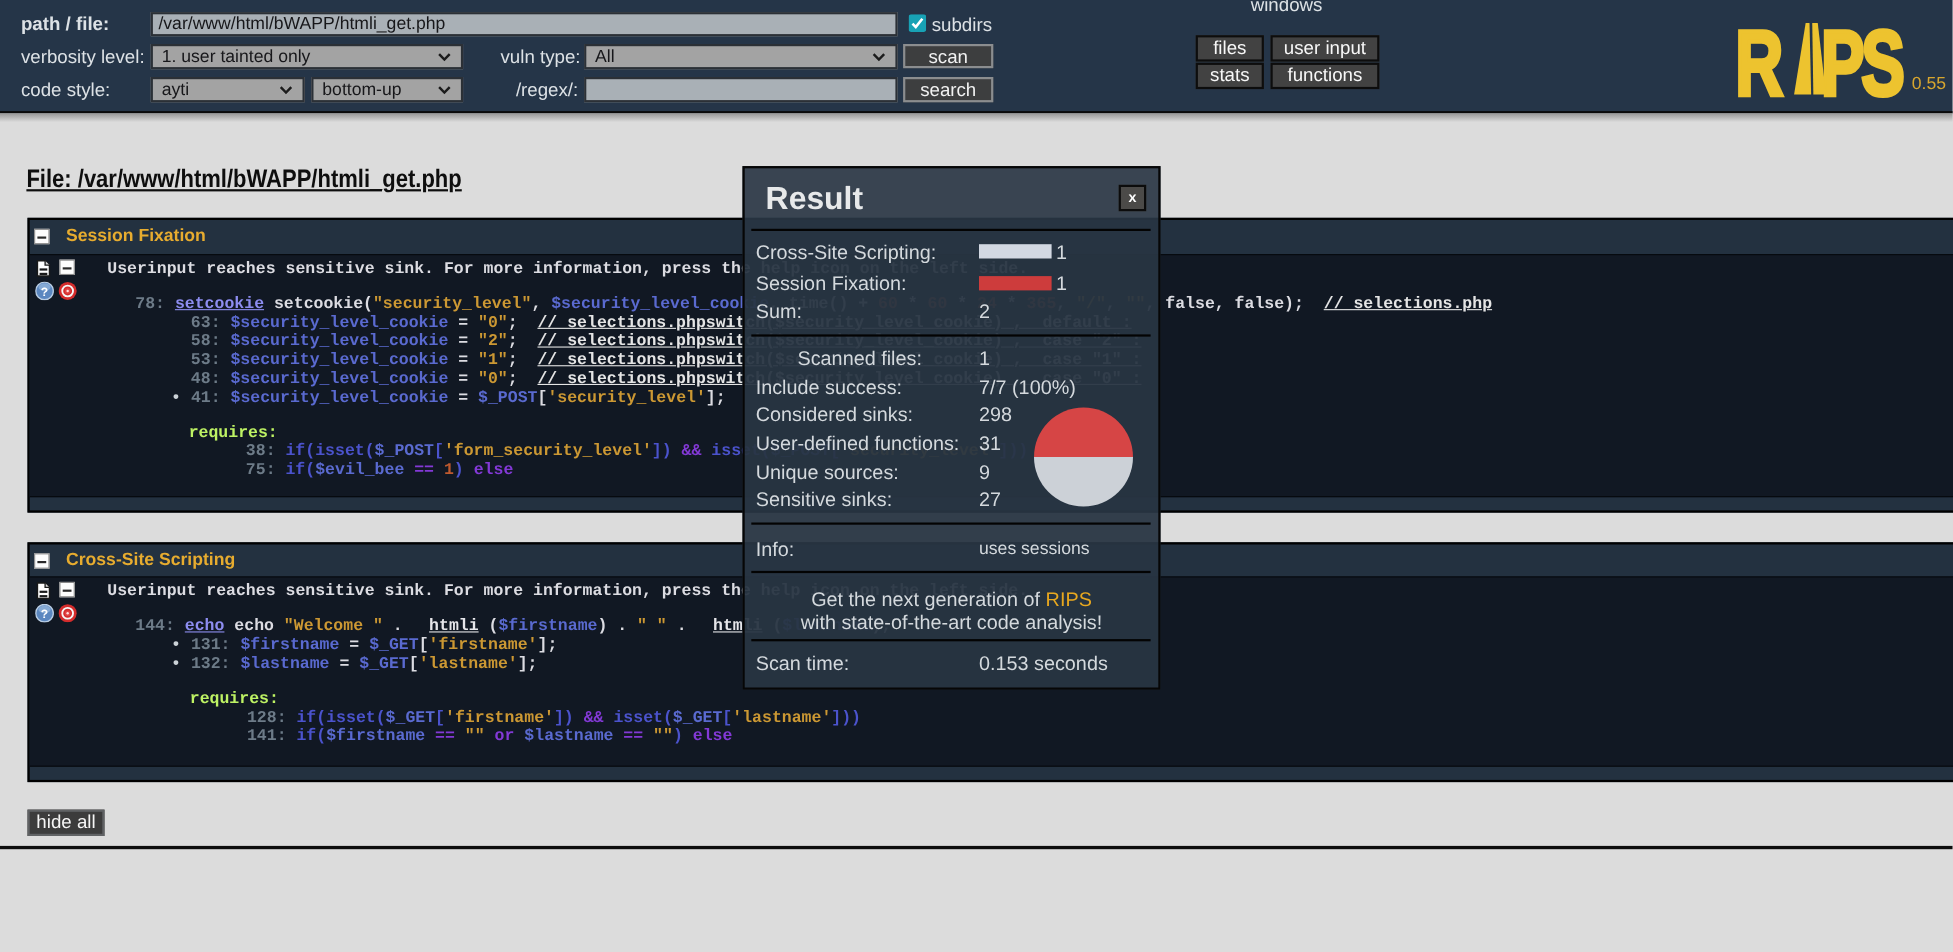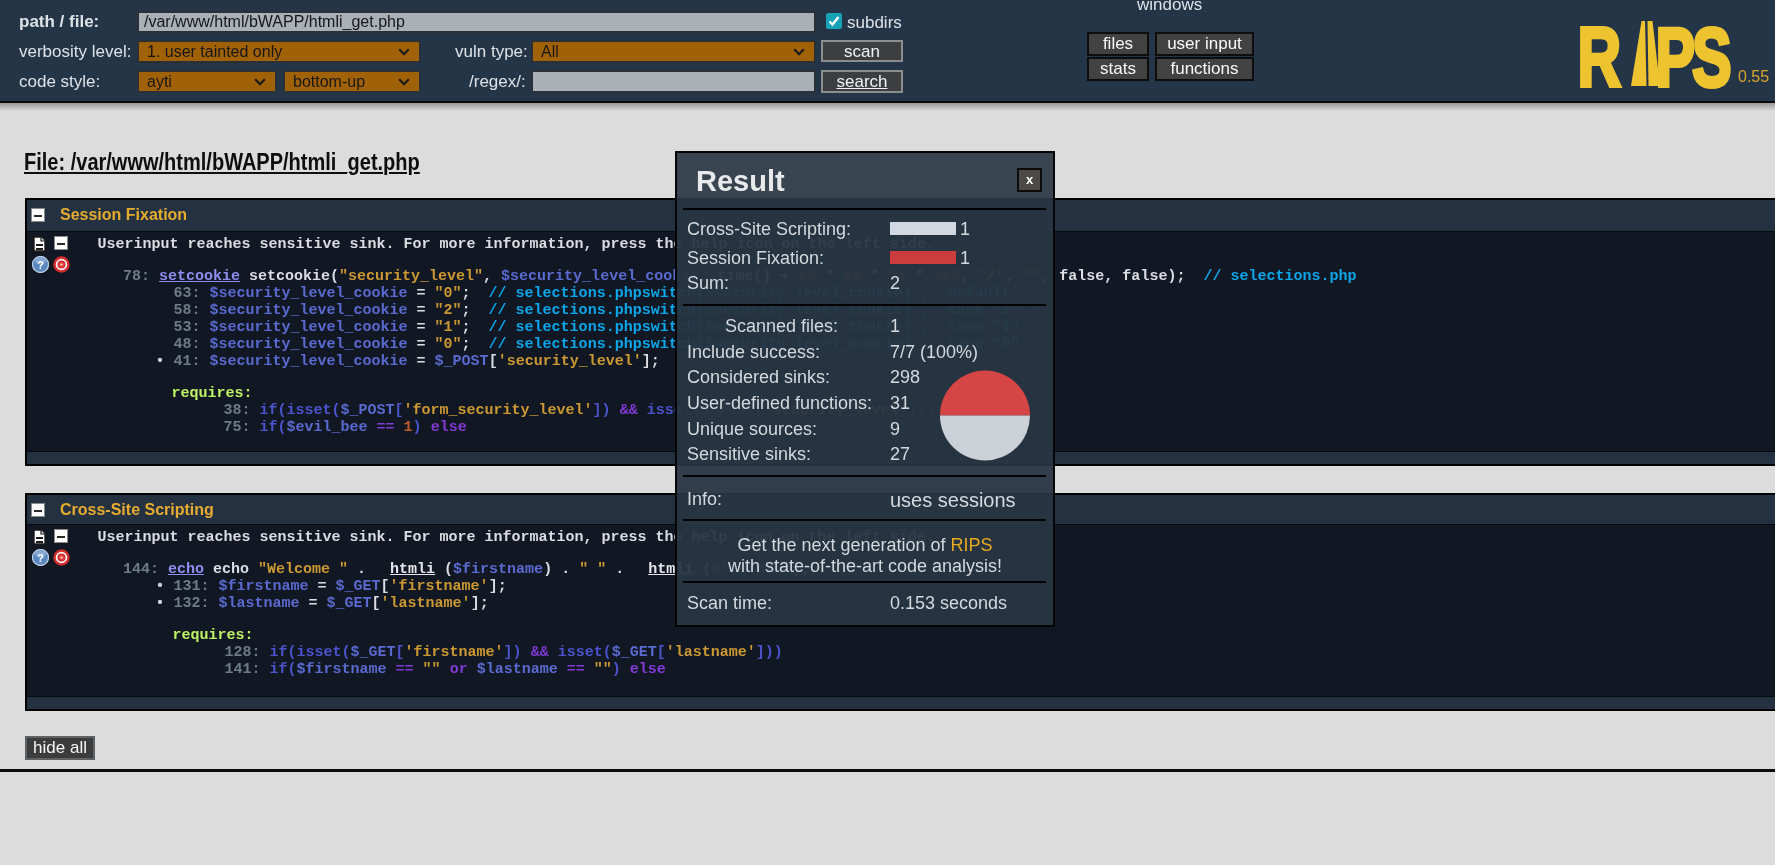--- a/index.html
+++ b/index.html
@@ -8,21 +8,21 @@
 .abs { position:absolute; }
 
 
 #topbar { position:absolute; left:0; top:0; width:1775px; height:103px;
   background:#253548; border-bottom:2px solid #0a0a0a; }
 #topshadow { position:absolute; left:0; top:103px; width:1775px; height:8px;
   background:linear-gradient(#969696,#dcdcdc); }
 .tblabel { position:absolute; color:#dde2e6; font-size:17px; line-height:22px; }
 .tbinput { position:absolute; background:#a9b0b6; border:2px solid #2b3036;
   color:#17171a; font-size:16px; line-height:18px; padding-left:5px; }
-.tbsel { position:absolute; background:#a16207; border:2px solid #2b3036;
+.tbsel { position:absolute; background:#a3a3a3; border:2px solid #2b3036;
   color:#17171a; font-size:16px;text-align:center; }
 .tbsel span.t { position:absolute; left:8px; top:1px; }
 .chev { position:absolute; right:9px; top:6px; width:12px; height:8px; }
 .dbtn { position:absolute; background:#3d3e3f; border:2px solid #8b8d8f;
   color:#f2f2f2; font-size:17px; text-align:center; }
 .wbtn { position:absolute; background:#424242; border:2px solid #0d0d0d;
   color:#f8f8f8; font-size:17px; text-align:center; }
 
 
 #logo { position:absolute; left:1573px; top:17px; }
@@ -40,21 +40,21 @@
 .ptitle { position:absolute; left:33px; top:6px; color:#e7ac2f; font-size:16px;
   font-weight:bold; }
 .cl { position:absolute; font-family:"Liberation Mono", monospace; font-size:15px;
   font-weight:bold; line-height:17px; white-space:pre; color:#dcdce2; }
 .ln { color:#6d7b88; }  
 .vr { color:#5a6ad0; }  
 .st { color:#cc9833; }  
 .kw { color:#4b53cd; }  
 .op { color:#8339d6; }  
 .nm { color:#bf5a2e; }  
-.cm { color:#0ea5e9; }  
+.cm { color:#e5e5e5;text-decoration:underline; }  
 .lk { color:#8d8df0; text-decoration:underline; } 
 .wl { color:#e6e6ea; text-decoration:underline;margin-left:15px; } 
 .rq { color:#bef264; } 
 
 
 .micon { position:absolute; left:4px; top:8px; width:14px; height:14px;
   background:#fdfdfd; border:1px solid #8a8a8a; }
 .micon i { position:absolute; left:1.5px; top:6px; width:8.5px; height:2px; background:#2a2a2a; }
 
 
@@ -116,21 +116,21 @@
       </svg>
   </div>
   <div class="tbsel" style="left:283px; top:70px; width:138px; height:23px;">
       <span class="t">bottom-up</span>
     <svg class="chev" viewBox="0 0 12 8">
         <path d="M1.2 1.2 L6 6.2 L10.8 1.2" fill="none" stroke="#1c1c1c" stroke-width="2.2"></path>
       </svg>
   </div>
   <div class="tblabel" style="left:469px; top:71px;">/regex/:</div>
   <div class="tbinput" style="left:531px; top:70px; width:285px; height:23px;"></div>
-  <div class="dbtn" style="left:821px; top:70px; width:82px; height:23px; line-height:19px;text-decoration:underline;">search</div>
+  <div class="dbtn" style="left:821px; top:70px; width:82px; height:23px; line-height:19px;">search</div>
 
   <div class="tblabel" style="left:1137px; top:-6px;">windows</div>
   <div class="wbtn" style="left:1087px; top:32px; width:62px; height:24px; line-height:20px;">files</div>
   <div class="wbtn" style="left:1155px; top:32px; width:99px; height:24px; line-height:20px;">user input</div>
   <div class="wbtn" style="left:1087px; top:57px; width:62px; height:24px; line-height:20px;">stats</div>
   <div class="wbtn" style="left:1155px; top:57px; width:99px; height:24px; line-height:20px;">functions</div>
 
   <svg id="logo" width="160" height="72" viewBox="0 0 160 72">
     <g fill="#edc32f" stroke="#edc32f" font-family="Liberation Sans" font-weight="bold">
       <g transform="translate(4.5,69) scale(1.1,1.53)">
@@ -267,21 +267,21 @@
   <div class="prow" style="top:290px;">Sensitive sinks:</div>      
     <div class="pval" style="top:290px;">27</div>
 
   <svg class="abs" style="left:263px; top:217px;" width="90" height="91" viewBox="0 0 90 91">
     <path d="M0 45.5 A45 45 0 0 1 90 45.5 Z" fill="#d64545"></path>
     <path d="M0 45.5 A45 45 0 0 0 90 45.5 Z" fill="#ccd1d7"></path>
   </svg>
 
   <div class="pdiv" style="top:321.5px;"></div>
   <div class="prow" style="top:335px;">Info:</div>
-  <div class="pval" style="top:336px; font-size:20px;">uses sessions</div>
+  <div class="pval" style="top:336px; font-size:16px;">uses sessions</div>
   <div class="pdiv" style="top:366px;"></div>
 
   <div class="pctr" style="top:402.5px;">with state-of-the-art code analysis!</div>
   <div class="pctr" style="top:381.5px;">Get the next generation of <span style="color:#e8a81f;">RIPS</span></div>
 
   <div class="pdiv" style="top:427.5px;"></div>
   <div class="prow" style="top:439px;">Scan time:</div>
   <div class="pval" style="top:439px;">0.153 seconds</div>
 </div>
 

